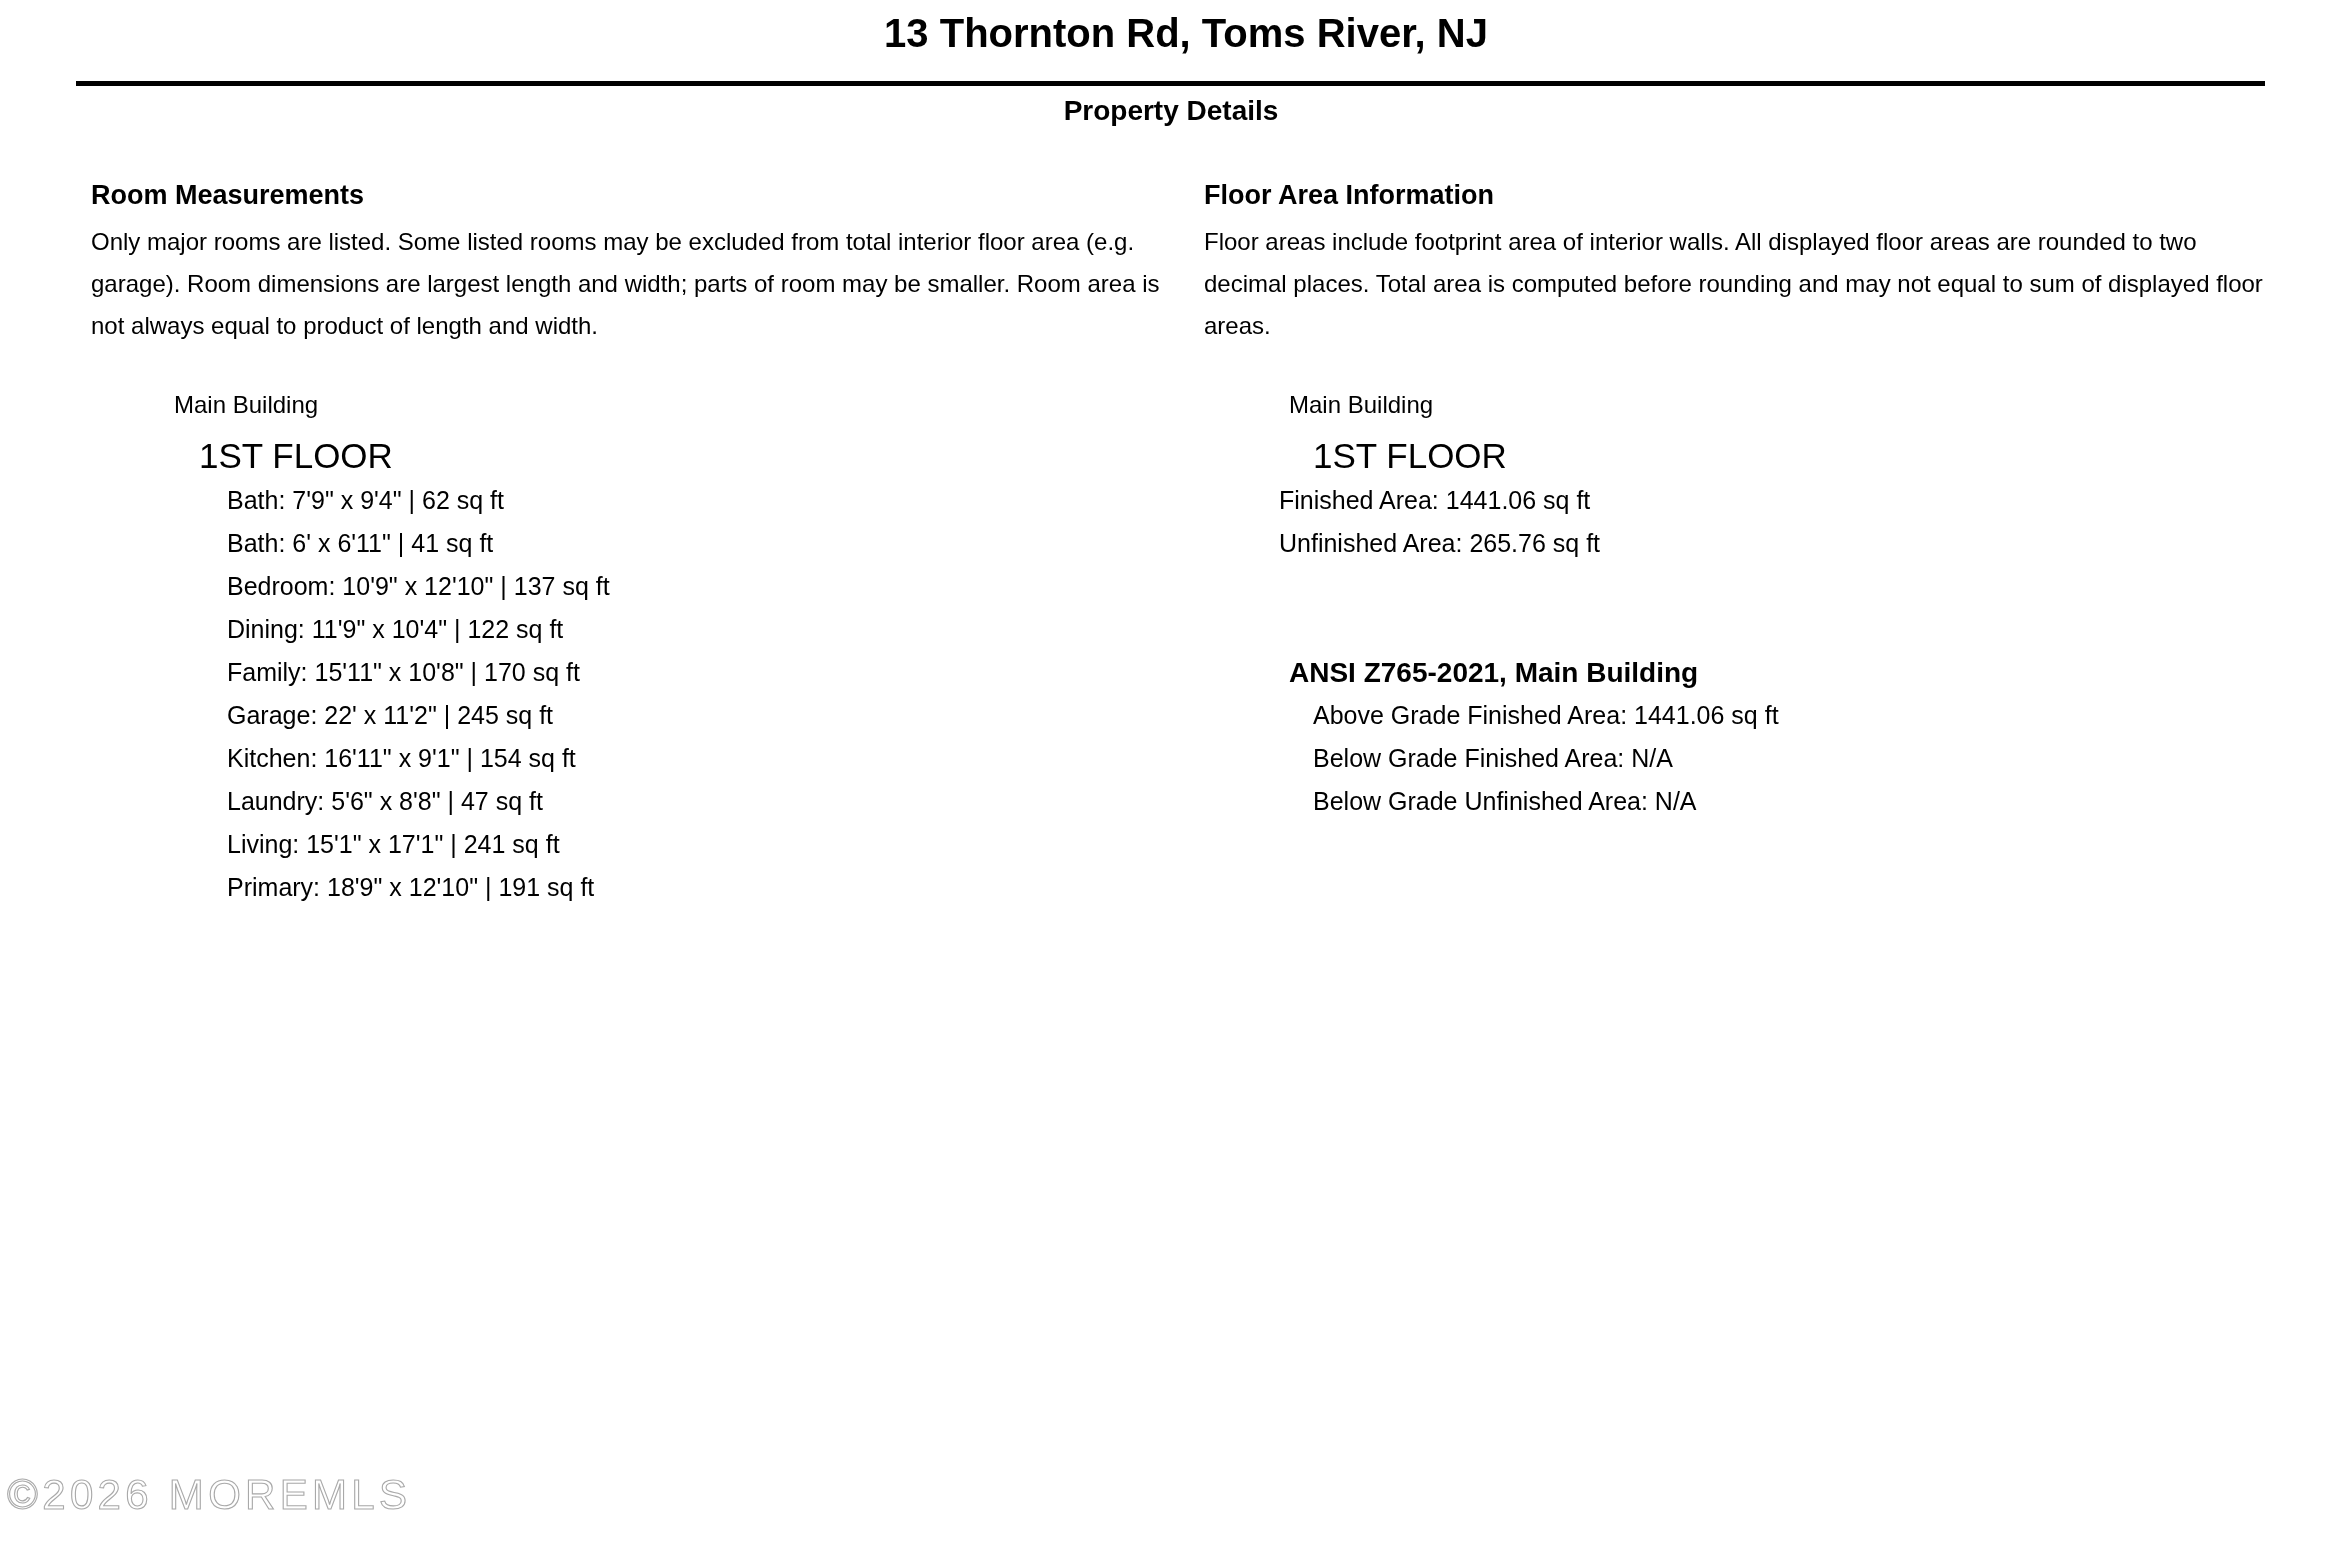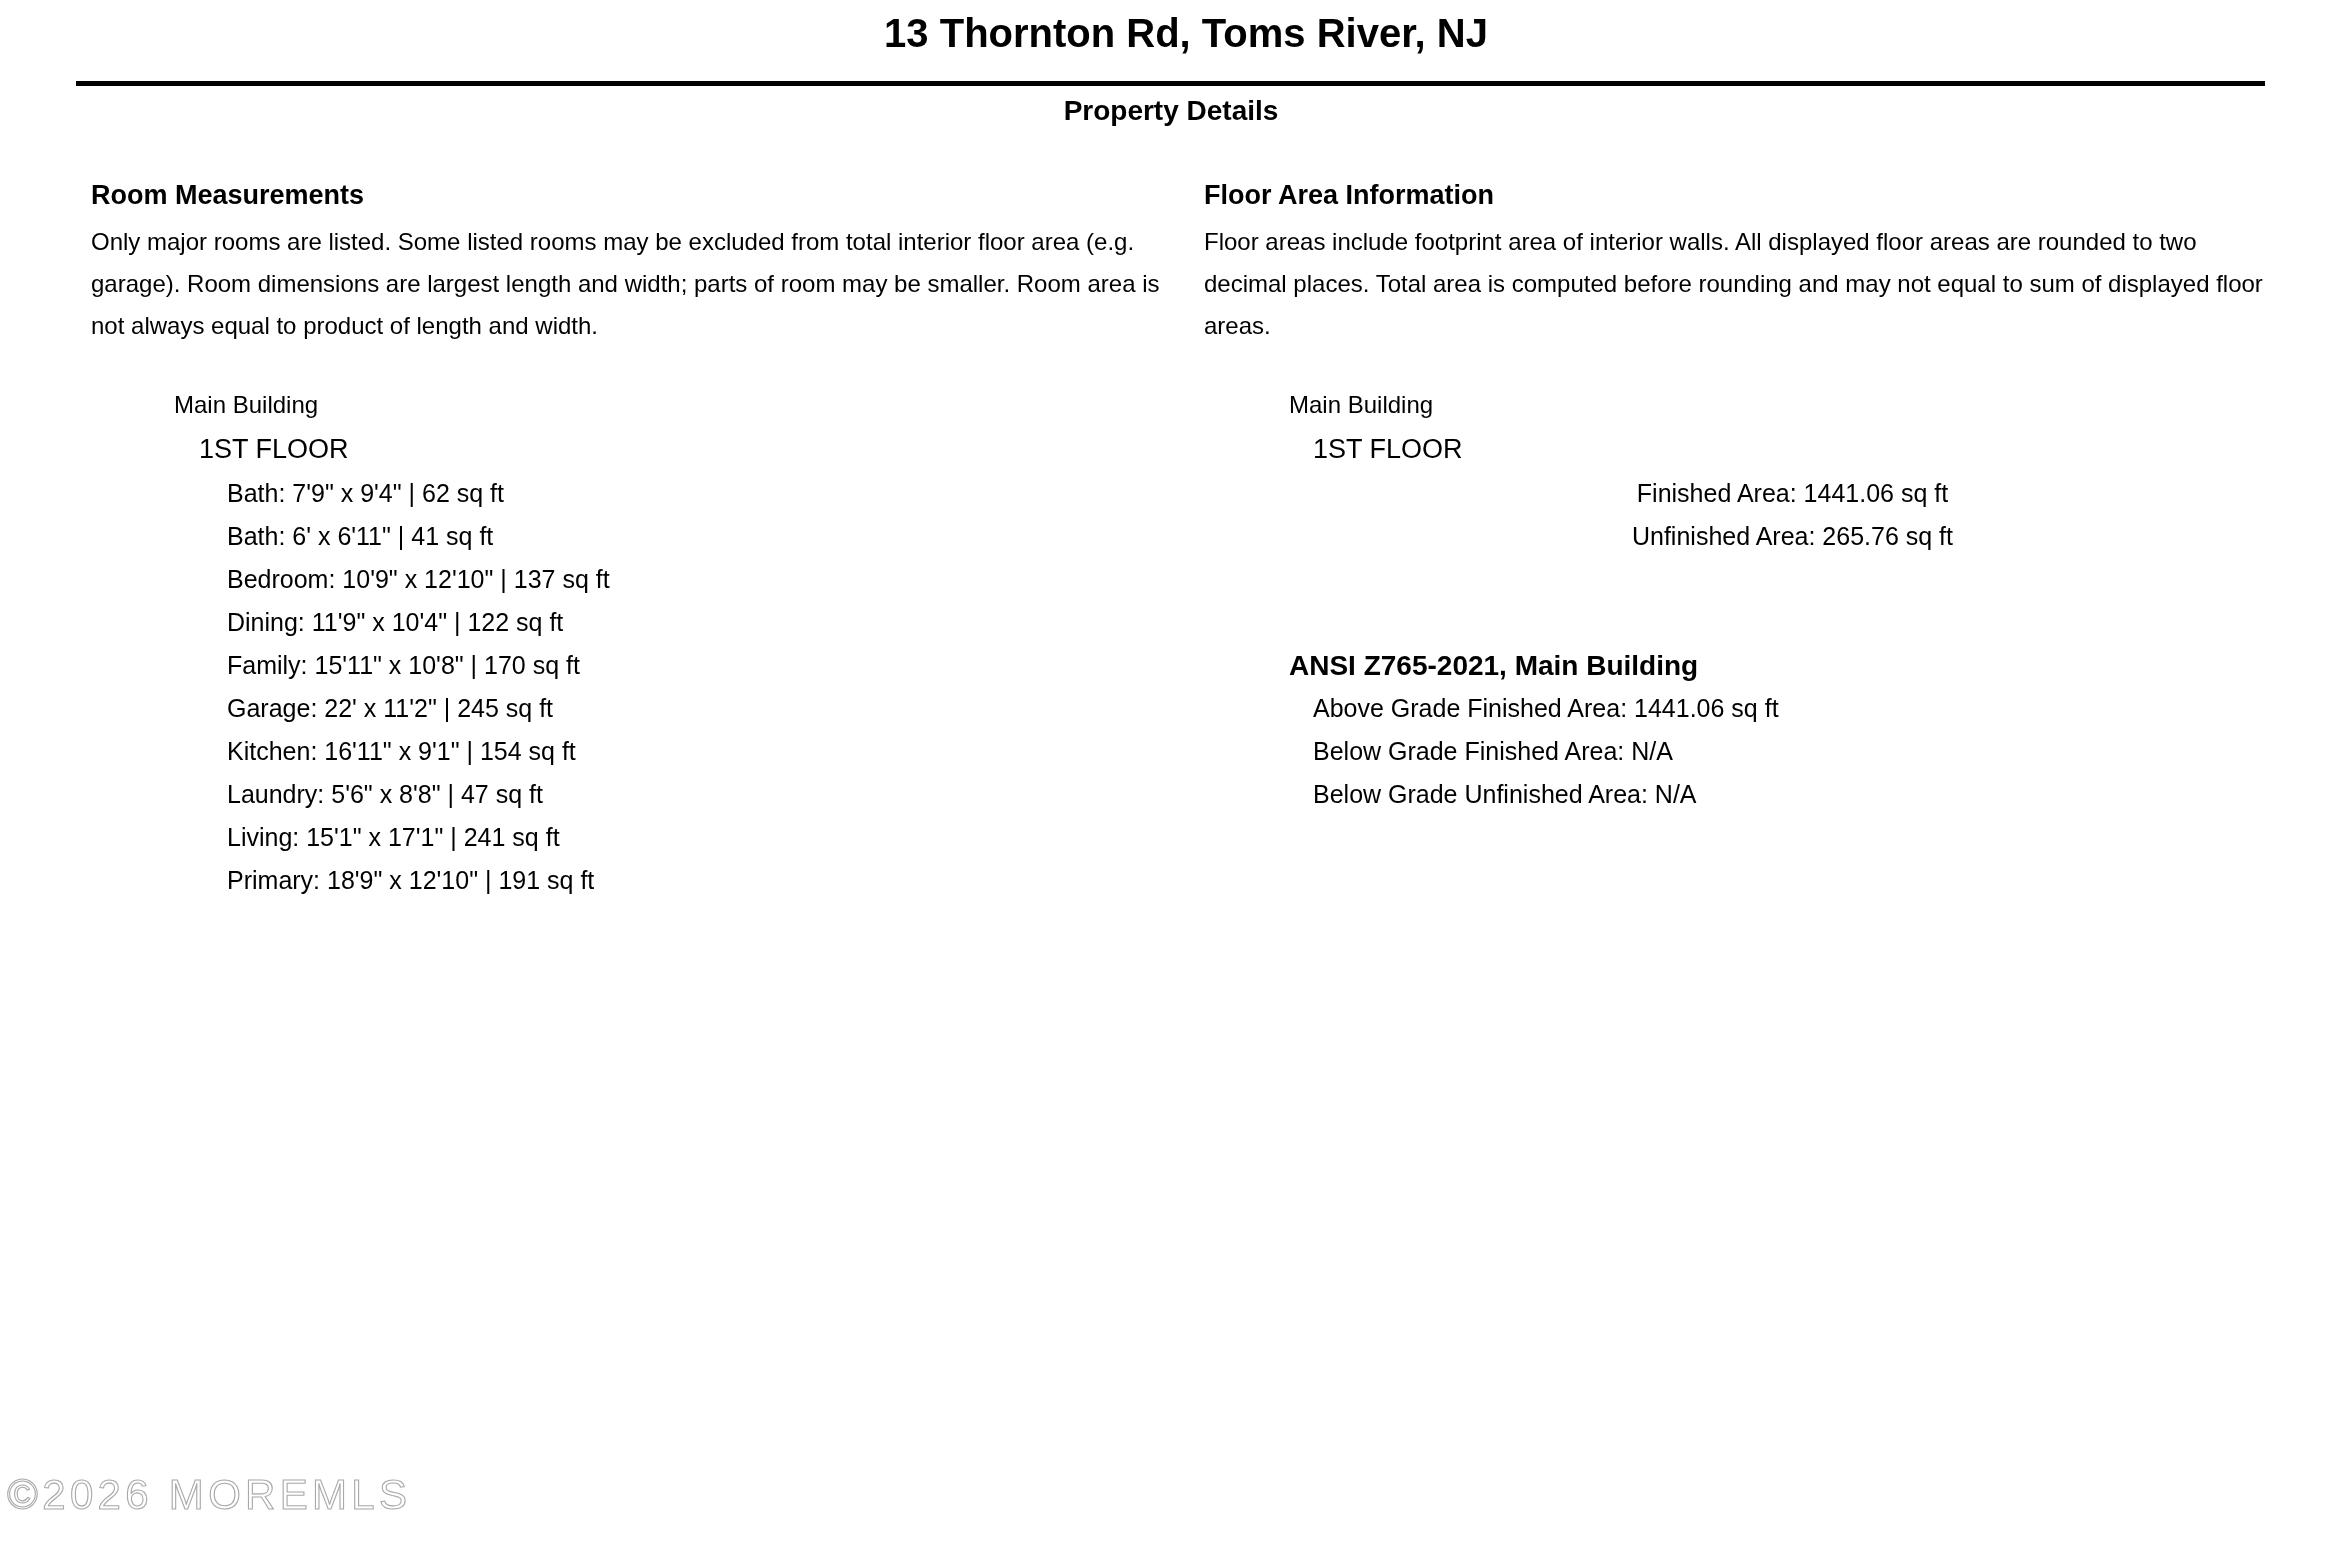--- a/index.html
+++ b/index.html
@@ -64,33 +64,33 @@
   .col-right .section-desc { width: 1080px; }
   .building-block { margin-top: 40px; }
   .building-name {
     font-size: 24px;
     font-weight: normal;
     line-height: 35px;
   }
   .col-left  .building-name { margin-left: 83px; }
   .col-right .building-name { margin-left: 85px; }
   .floor-label {
-    font-size: 27px;
+    font-size: 35px;
     line-height: 40px;
-    margin-top: 7px;
+    margin-top: 14px;
   }
   .col-left  .floor-label { margin-left: 108px; }
   .col-right .floor-label { margin-left: 109px; }
   .detail-list { margin-top: 3.5px; }
   .detail-line {
     font-size: 25px;
     line-height: 43px;
   }
   .col-left  .detail-line { margin-left: 136px; }
-  .col-right .building-block .detail-line { margin-left: 75px; text-align: center; }
+  .col-right .building-block .detail-line { margin-left: 75px; }
   .ansi-block { margin-top: 90px; }
   .ansi-heading {
     font-size: 28px;
     font-weight: bold;
     line-height: 35px;
     margin-left: 85px;
   }
   .ansi-block .detail-line { margin-left: 109px; }
   .watermark {
     position: absolute;

